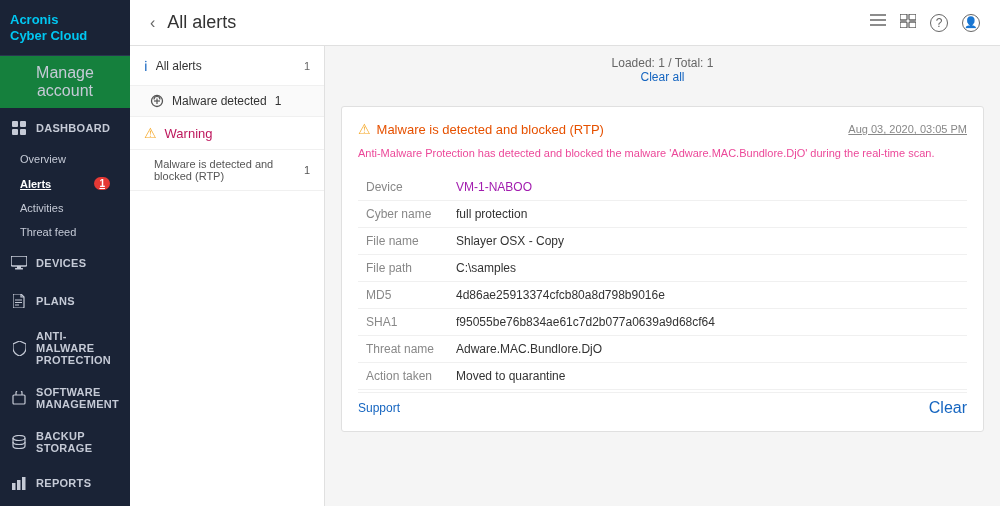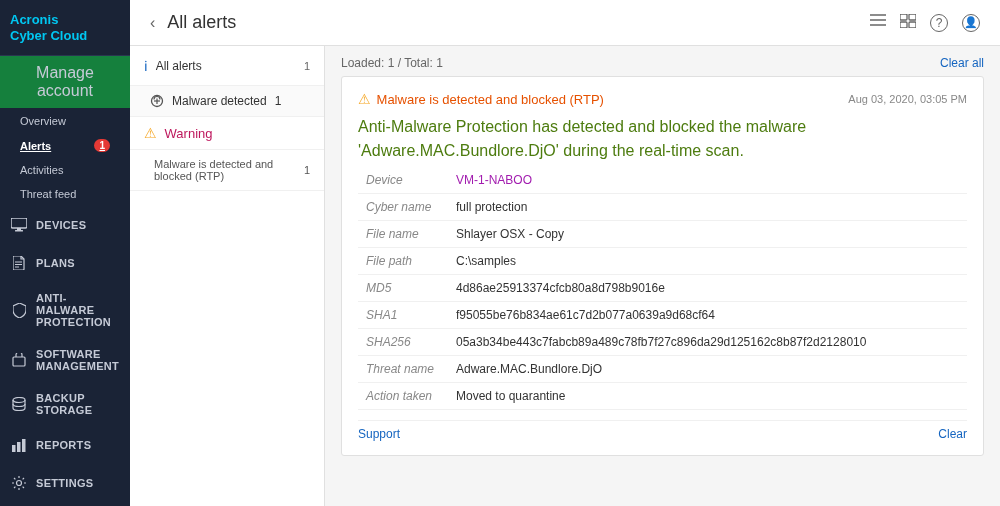--- a/index.html
+++ b/index.html
@@ -163,21 +163,22 @@
     .detail-panel {
       flex: 1;
       padding: 10px 16px;
       overflow-y: auto;
       background: #f5f5f5;
     }
     .loaded-bar {
       display: flex;
       justify-content: space-between;
       align-items: center;
-      margin-bottom: 6px;
+      margin-bottom: 22px;
+      flex-direction: column;
     }
     .loaded-text { font-size: 12px; color: #666; }
     .clear-all { font-size: 12px; color: #1565c0; cursor: pointer; }
 
     
     .alert-card {
       background: #fff;
       border: 1px solid #e0e0e0;
       border-radius: 3px;
       padding: 14px 16px;
@@ -190,54 +191,65 @@
     }
     .card-title {
       display: flex;
       align-items: center;
       gap: 6px;
       font-size: 13px;
       color: #e65100;
       font-weight: 500;
     }
     .card-title-icon { color: #f5a623; font-size: 14px; }
-    .card-date { font-size: 11px; color: #888; }
-    .card-desc { font-size: 16px; color: #4d7c0f; margin-bottom: 4px; line-height: 1.5; }
+    .card-date { font-size: 11px; color: #888; text-decoration: underline; }
+    .card-desc { font-size: 11px; color: #ec4899; margin-bottom: 12px; line-height: 1.5; }
 
     .detail-table { width: 100%; border-collapse: collapse; }
     .detail-table tr { border-bottom: 1px solid #f0f0f0; }
     .detail-table td { padding: 6px 8px; font-size: 12px; vertical-align: top; }
-    .detail-table td:first-child { color: #888; width: 90px; white-space: nowrap; font-style: italic; }
+    .detail-table td:first-child { color: #888; width: 90px; white-space: nowrap; }
     .detail-table td:last-child { color: #333; }
     .detail-table td a { color: #a21caf; text-decoration: none; }
 
     .card-footer {
       display: flex;
       justify-content: space-between;
       align-items: center;
-      margin-top: 10px;
+      margin-top: 2px;
       padding-top: 6px;
       border-top: 1px solid #f0f0f0;
     }
     .card-footer-link { color: #1565c0; font-size: 12px; cursor: pointer; }
-    .card-footer-clear { color: #1565c0; font-size: 12px; cursor: pointer; }
+    .card-footer-clear { color: #1565c0; font-size: 16px; cursor: pointer; }
   </style>
 </head>
 <body>
 
 <div class="sidebar">
   <div class="sidebar-logo">
     <div class="sidebar-logo-text">
       <span>Acronis</span><br>
       <span>Cyber Cloud</span>
     </div>
   </div>
 
   <div class="manage-account-btn">Manage account</div>
 
+  <div class="nav-item">
+    <div class="nav-icon">
+      <svg width="14" height="14" viewBox="0 0 14 14" fill="none">
+        <rect x="0" y="0" width="6" height="6" rx="1" fill="#c5cad6"></rect>
+        <rect x="8" y="0" width="6" height="6" rx="1" fill="#c5cad6"></rect>
+        <rect x="0" y="8" width="6" height="6" rx="1" fill="#c5cad6"></rect>
+        <rect x="8" y="8" width="6" height="6" rx="1" fill="#c5cad6"></rect>
+      </svg>
+    </div>
+    <span class="nav-label">DASHBOARD</span>
+  </div>
 
   <div class="sub-nav-item">
     <span>Overview</span>
   </div>
   <div class="sub-nav-item active" style="justify-content: space-between; text-decoration: underline;">
     <span>Alerts</span>
     <span class="badge">1</span>
   </div>
   <div class="sub-nav-item">
     <span>Activities</span>
@@ -417,24 +429,20 @@
               </tr>
               <tr>
                 <td>MD5</td>
                 <td>4d86ae25913374cfcb80a8d798b9016e</td>
               </tr>
               <tr>
                 <td>SHA1</td>
                 <td>f95055be76b834ae61c7d2b077a0639a9d68cf64</td>
               </tr>
               <tr>
-                <td>SHA256</td>
-                <td>05a3b34be443c7fabcb89a489c78fb7f27c896da29d125162c8b87f2d2128010</td>
-              </tr>
-              <tr>
                 <td>Threat name</td>
                 <td>Adware.MAC.Bundlore.DjO</td>
               </tr>
               <tr>
                 <td>Action taken</td>
                 <td>Moved to quarantine</td>
               </tr>
             </tbody>
         </table>
 

